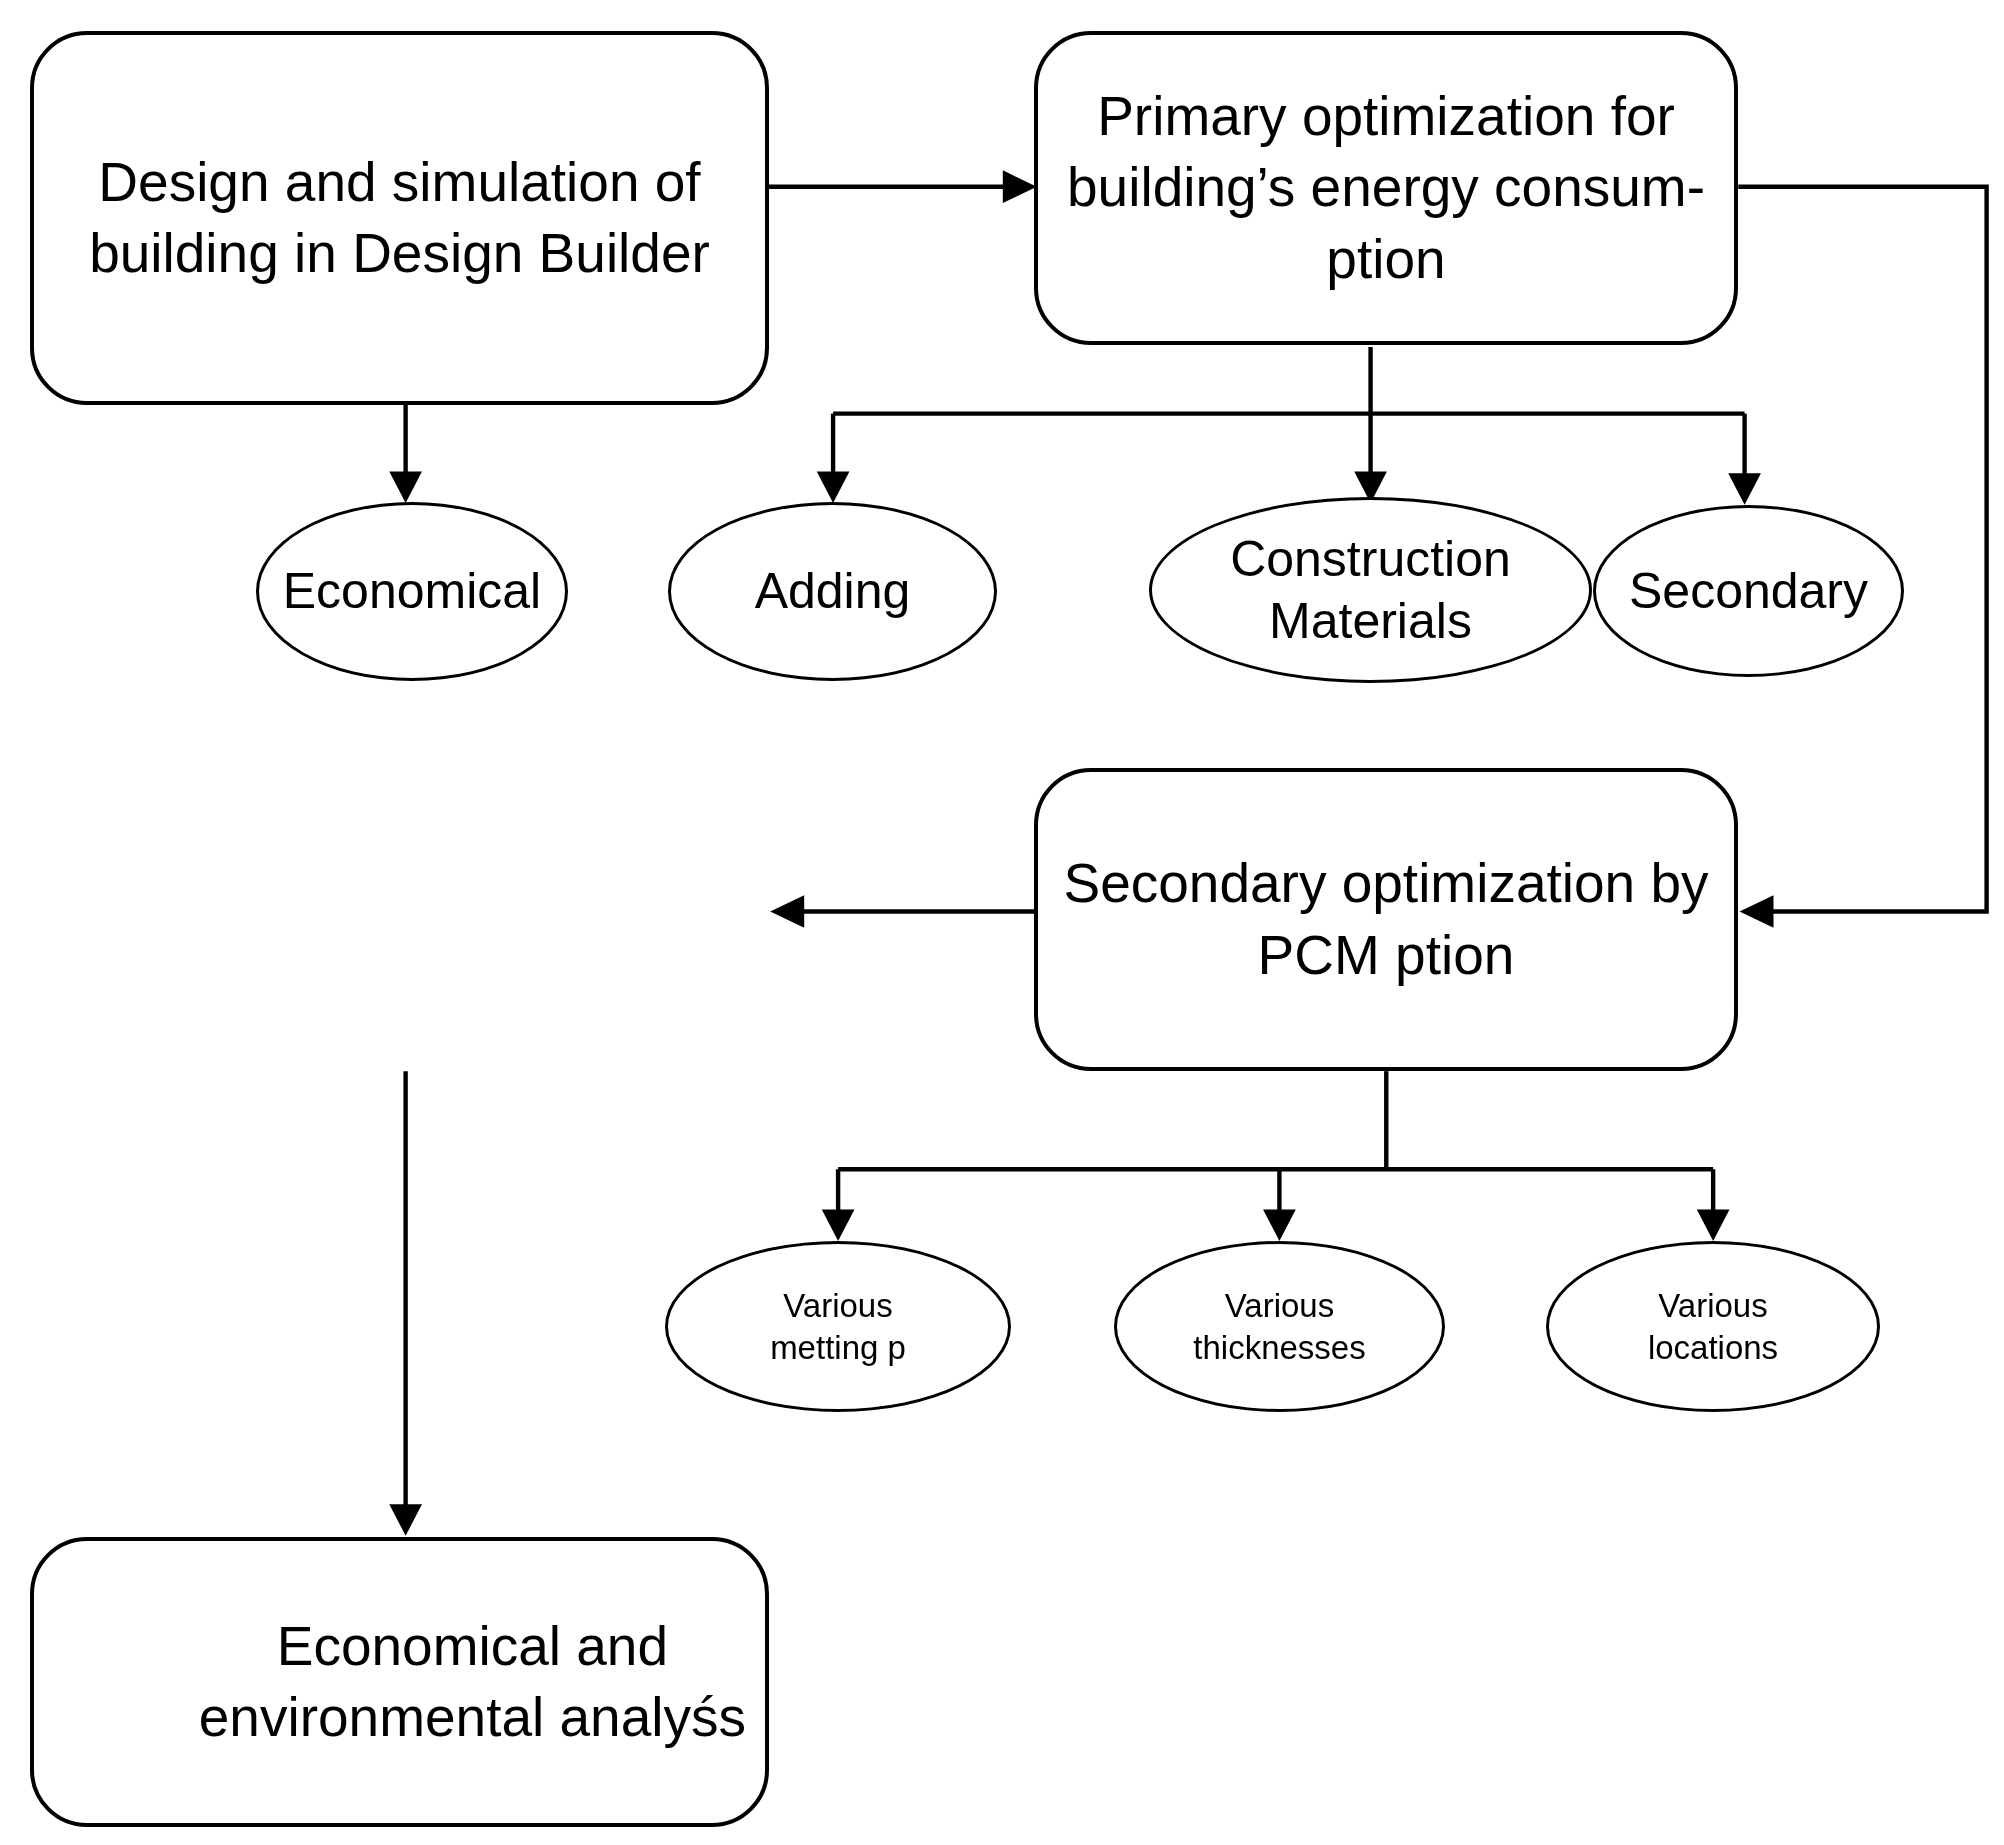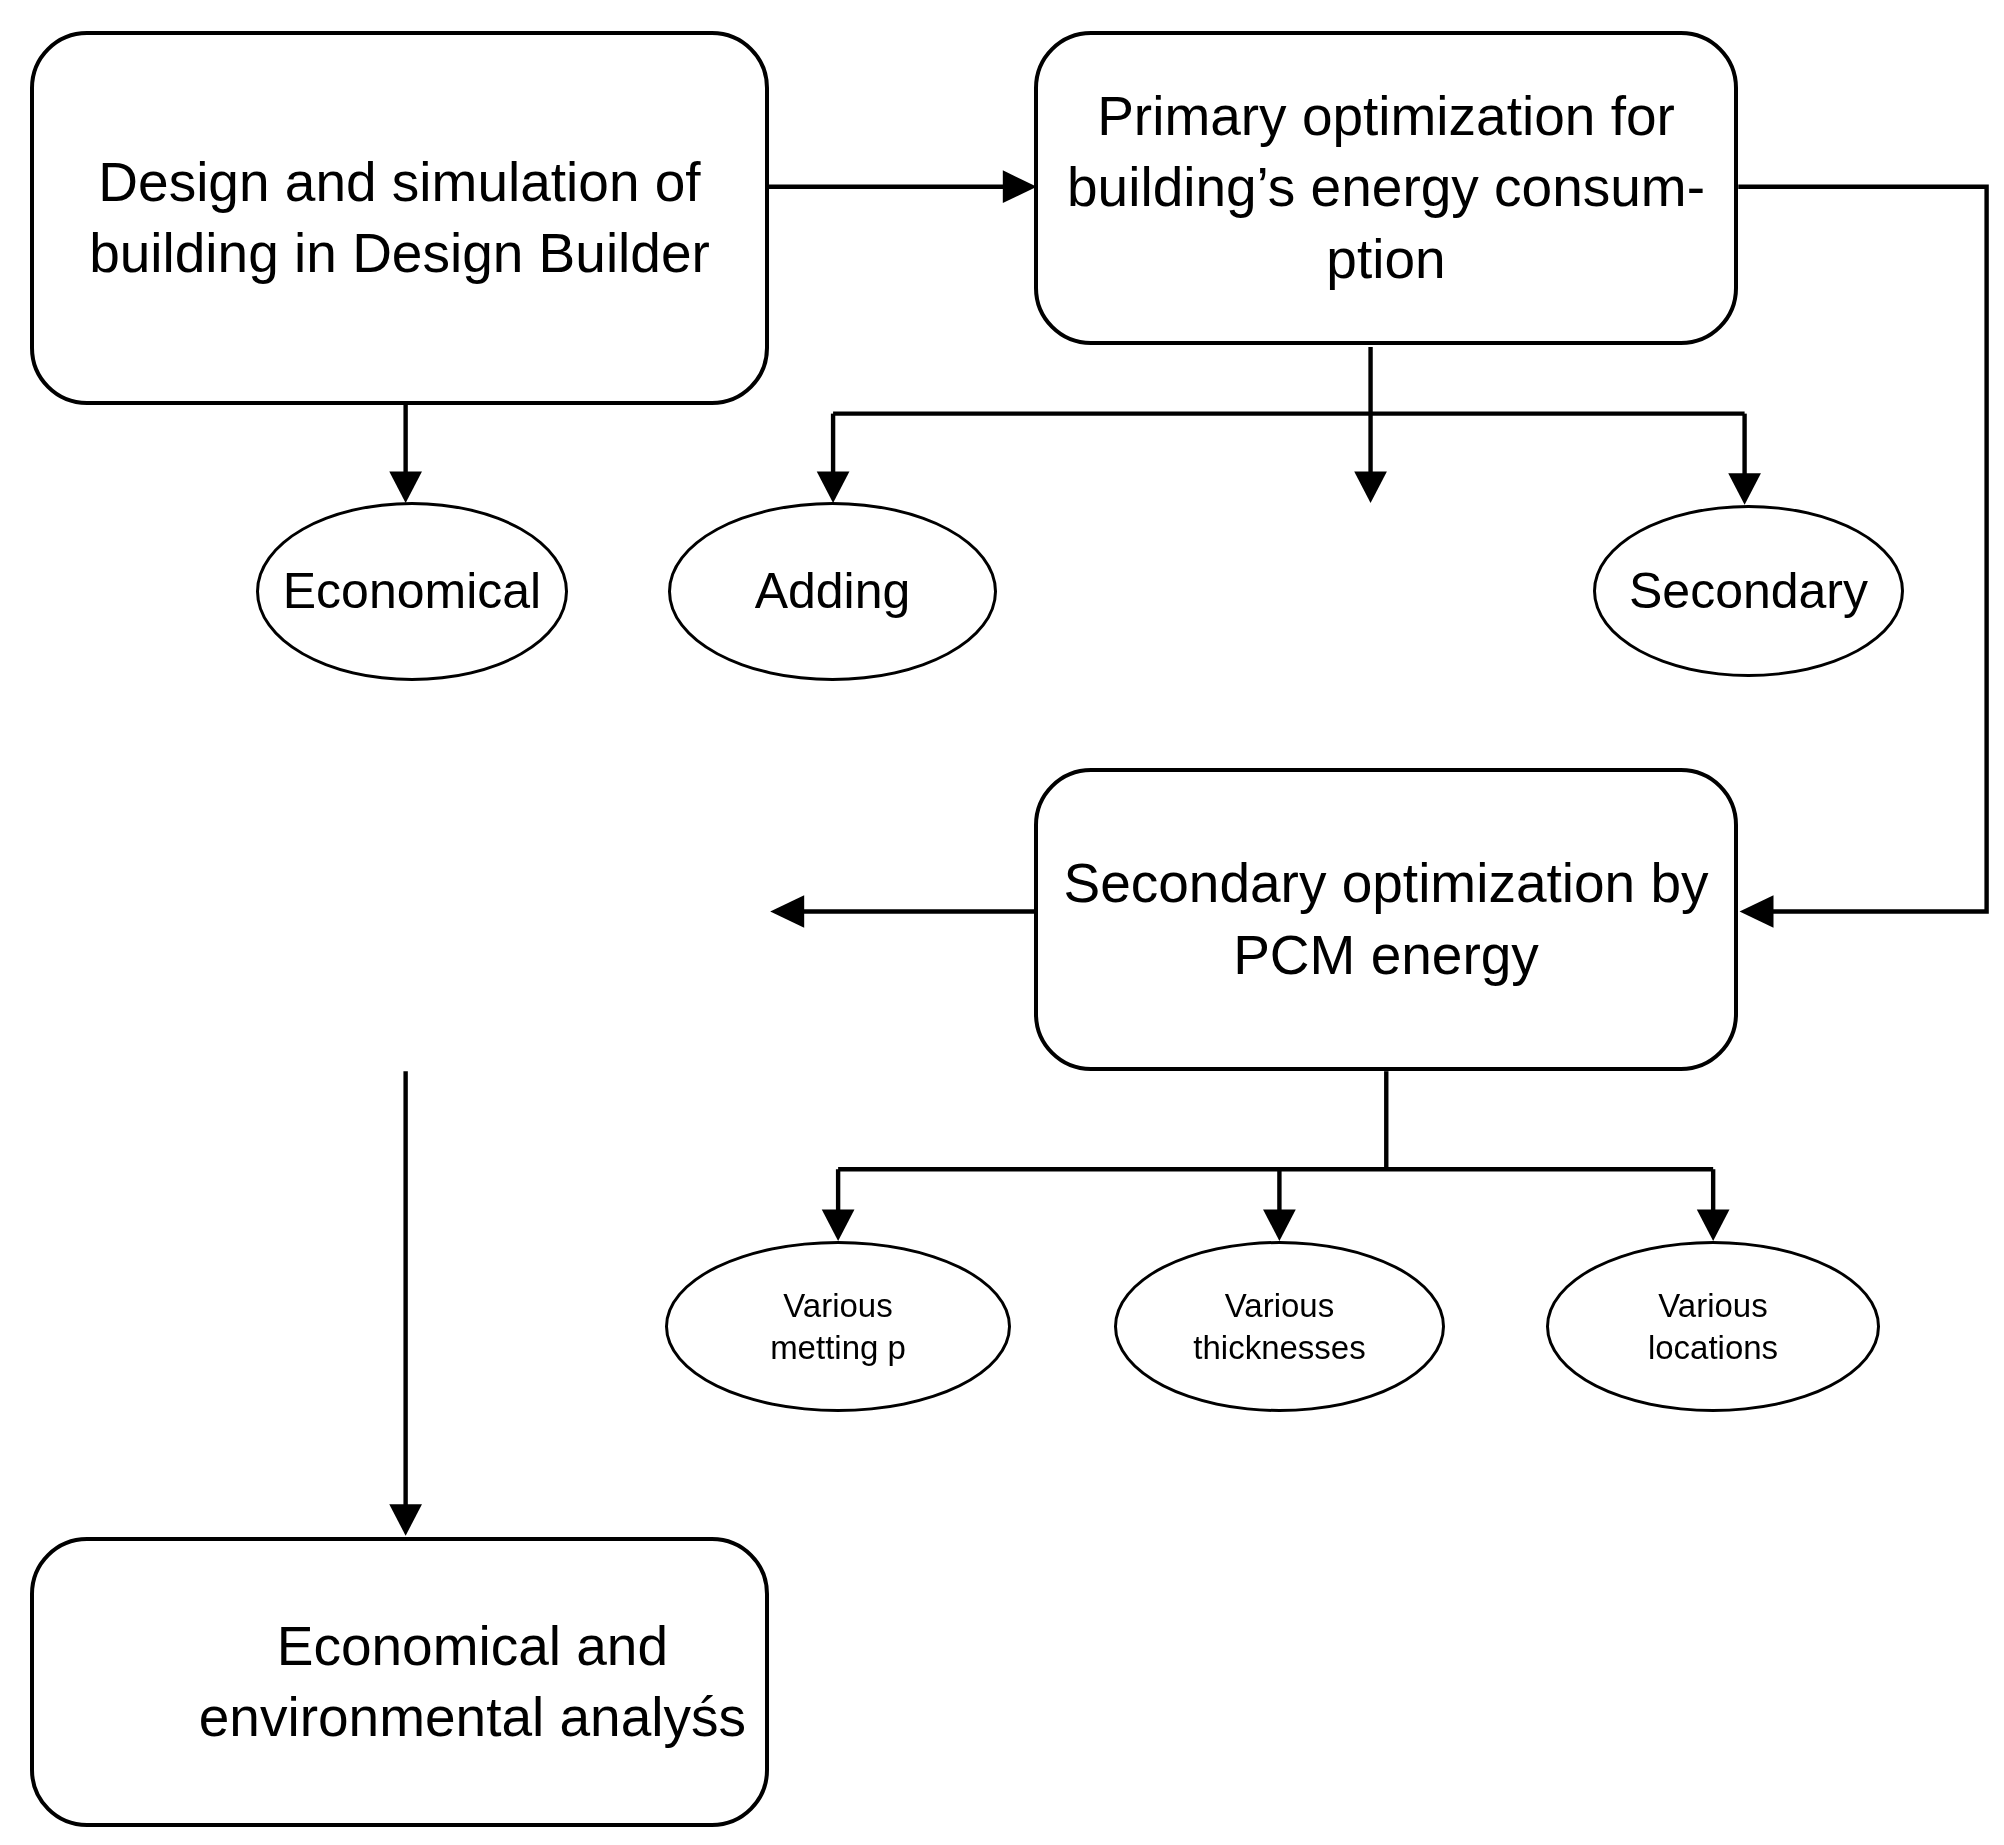--- a/index.html
+++ b/index.html
@@ -141,36 +141,40 @@
 
   <div class="node box" id="box-primary">
     <span class="label">Primary optimization for
 building’s energy consum-
 ption</span>
   </div>
 
 
   <div class="node box" id="box-secondary">
     <span class="label">Secondary optimization by
-PCM energy</span>
+PCM ption</span>
   </div>
 
   <div class="node box" id="box-economic">
     <span class="label">Economical and
 environmental analyśs</span>
   </div>
 
   <div class="node ellipse" id="el-orientation">
     <span class="label">Economical</span>
   </div>
 
   <div class="node ellipse" id="el-windows">
     <span class="label">Adding</span>
   </div>
 
+  <div class="node ellipse" id="el-construction">
+    <span class="label">Construction
+Materials</span>
+  </div>
 
   <div class="node ellipse" id="el-insulation">
     <span class="label">Secondary</span>
   </div>
 
   <div class="node ellipse small" id="el-melting">
     <span class="label">Various
 metting p</span>
   </div>
 

